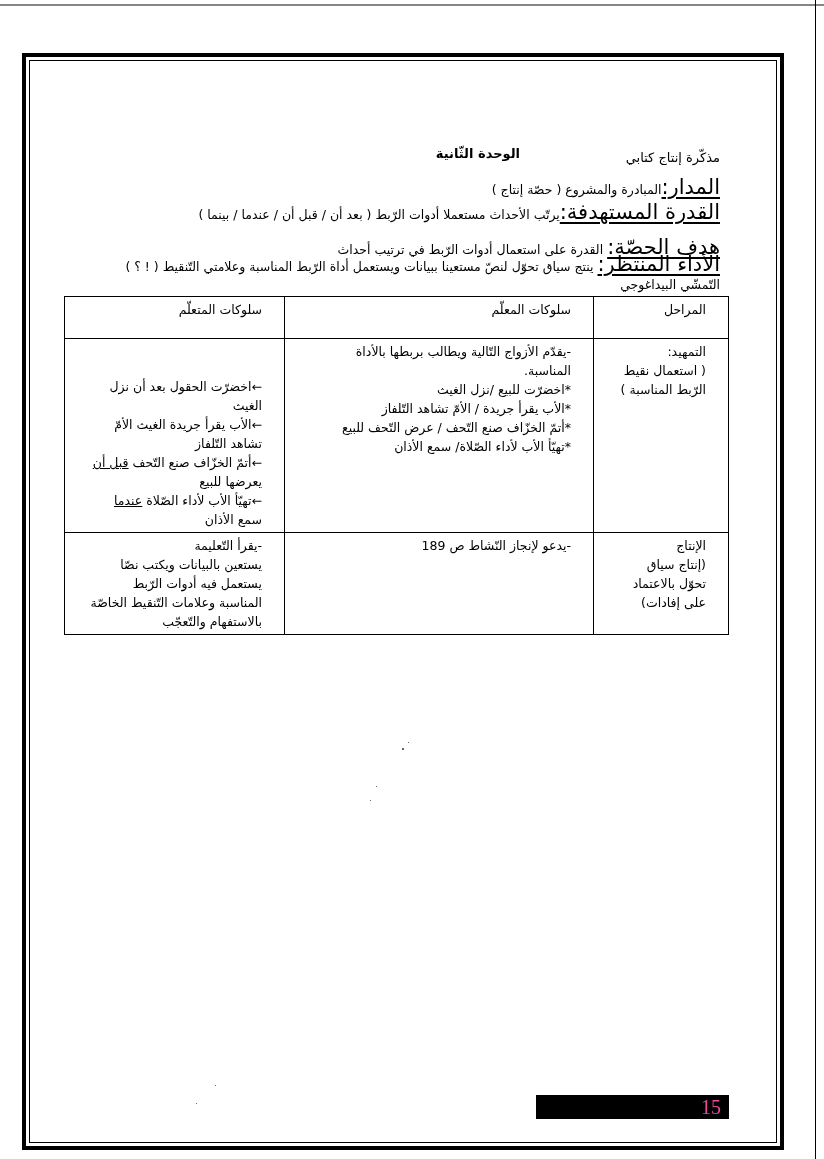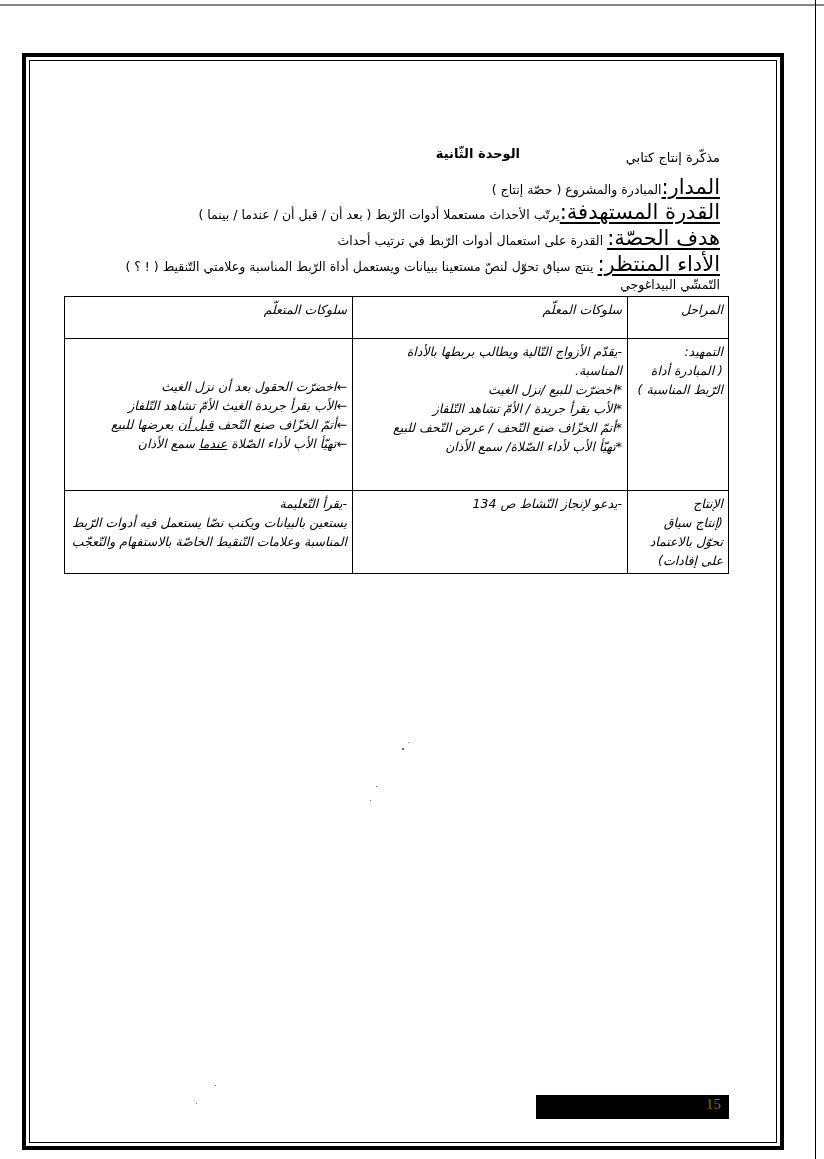--- a/index.html
+++ b/index.html
@@ -8,31 +8,31 @@
   .frame-outer { position:absolute; left:22px; top:53px; width:762px; height:1097px; border:4px solid #000; box-sizing:border-box; }
   .frame-inner { position:absolute; left:29px; top:60px; width:748px; height:1083px; border:1px solid #000; box-sizing:border-box; }
   .right-rule { position:absolute; left:815px; top:0; width:1px; height:1159px; background:#000; }
   .rtl { direction:rtl; unicode-bidi:embed; }
   .line { position:absolute; right:104px; white-space:nowrap; font-size:12.5px; line-height:18px; }
   .lbl { font-size:21px; text-decoration:underline; text-decoration-thickness:1.5px; text-underline-offset:3px; }
   .title-row { position:absolute; top:146px; right:104px; width:300px; height:24px; }
   .doc-type { position:absolute; right:0; top:4px; font-size:13px; }
   .unit { position:absolute; right:200px; top:0; font-size:13px; font-weight:bold; }
   table.lesson { position:absolute; left:64px; top:296px; width:665px; border-collapse:collapse; direction:rtl; font-size:12.5px; }
-  table.lesson td { border:1.6px solid #000; vertical-align:top; padding:3px 5px; line-height:19px;font-style:italic; }
+  table.lesson td { border:1.6px solid #000; vertical-align:top; padding:3px 22px; line-height:19px; }
   .c-stage { width:90px; }
   .c-teacher { width:264px; }
   .c-learner { }
   .hdr td { height:35px; }
   .r1 td { height:110px; }
   .r2 td { height:76px; }
   .learner-r1 { padding-top:38px !important; }
   .u { text-decoration:underline; }
   .page-bar { position:absolute; left:536px; top:1095px; width:193px; height:24px; background:#000; }
-  .page-num { position:absolute; right:8px; top:1px; color:#a16207; font-family:"Liberation Serif", serif; font-size:15px; }
+  .page-num { position:absolute; right:8px; top:1px; color:#ec4899; font-family:"Liberation Serif", serif; font-size:20px; }
   .speck { position:absolute; width:2px; height:2px; background:#333; border-radius:1px; }
 </style>
 </head>
 <body>
 
 <div class="scan-top"></div>
 <div class="right-rule"></div>
 <div class="frame-outer"></div>
 <div class="frame-inner"></div>
 
@@ -40,39 +40,39 @@
   <span class="doc-type">مذكّرة إنتاج كتابي</span>
   <span class="unit">الوحدة الثّانية</span>
 </div>
 
 <div class="line rtl" style="top:178px;">
   <span class="lbl">المدار:</span><span>المبادرة والمشروع ( حصّة إنتاج )</span>
 </div>
 <div class="line rtl" style="top:203px;">
   <span class="lbl">القدرة المستهدفة:</span><span>يرتّب الأحداث مستعملا أدوات الرّبط ( بعد أن / قبل أن / عندما / بينما )</span>
 </div>
-<div class="line rtl" style="top:229px;">
+<div class="line rtl" style="top:238px;">
   <span class="lbl">هدف الحصّة:</span><span> القدرة على استعمال أدوات الرّبط في ترتيب أحداث</span>
 </div>
 <div class="line rtl" style="top:255px;">
   <span class="lbl">الأداء المنتظر:</span><span> ينتج سياق تحوّل لنصّ مستعينا ببيانات ويستعمل أداة الرّبط المناسبة وعلامتي التّنقيط ( !  ؟ )</span>
 </div>
 <div class="line rtl" style="top:276px;">التّمشّي البيداغوجي</div>
 
 <table class="lesson">
   <tbody>
       <tr class="hdr">
     <td class="c-stage">المراحل</td>
     <td class="c-teacher">سلوكات المعلّم</td>
     <td class="c-learner">سلوكات المتعلّم</td>
   </tr>
   <tr class="r1">
     <td class="c-stage">
       <div>التمهيد:</div>
-      <div>( المبادرة أداة</div>
+      <div>( استعمال نقيط</div>
       <div>الرّبط المناسبة )</div>
     </td>
     <td class="c-teacher">
       <div>-يقدّم الأزواج التّالية ويطالب بربطها بالأداة المناسبة.</div>
       <div>*اخضرّت للبيع /نزل الغيث</div>
       <div>*الأب يقرأ جريدة / الأمّ تشاهد التّلفاز</div>
       <div>*أتمّ الخزّاف صنع التّحف / عرض التّحف للبيع</div>
       <div>*تهيّأ الأب لأداء الصّلاة/ سمع الأذان</div>
     </td>
     <td class="c-learner learner-r1">
@@ -83,21 +83,21 @@
     </td>
   </tr>
   <tr class="r2">
     <td class="c-stage">
       <div>الإنتاج</div>
       <div>(إنتاج سياق</div>
       <div>تحوّل بالاعتماد</div>
       <div>على إفادات)</div>
     </td>
     <td class="c-teacher">
-      <div>-يدعو لإنجاز النّشاط ص 134</div>
+      <div>-يدعو لإنجاز النّشاط ص 189</div>
     </td>
     <td class="c-learner">
       <div>-يقرأ التّعليمة</div>
       <div>يستعين بالبيانات ويكتب نصّا يستعمل فيه أدوات الرّبط المناسبة وعلامات التّنقيط الخاصّة بالاستفهام والتّعجّب</div>
     </td>
   </tr>
 </tbody>
   </table>
 
 <div class="speck" style="left:402px;top:748px;"></div>

